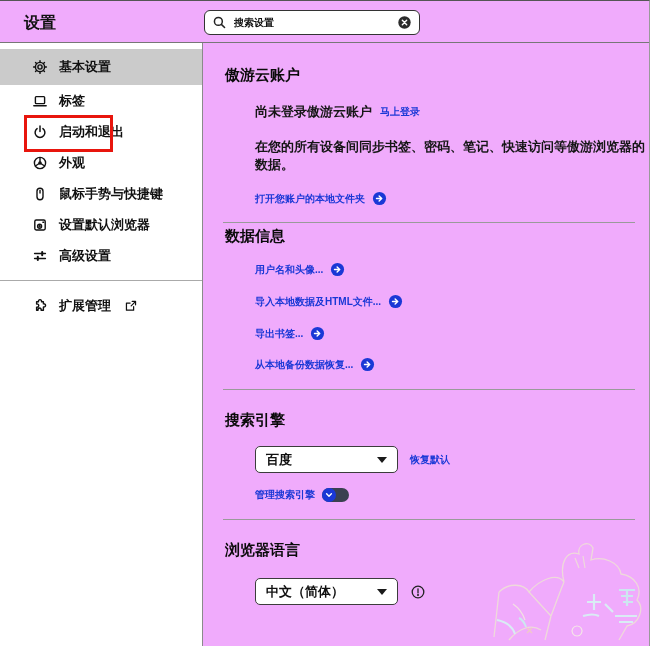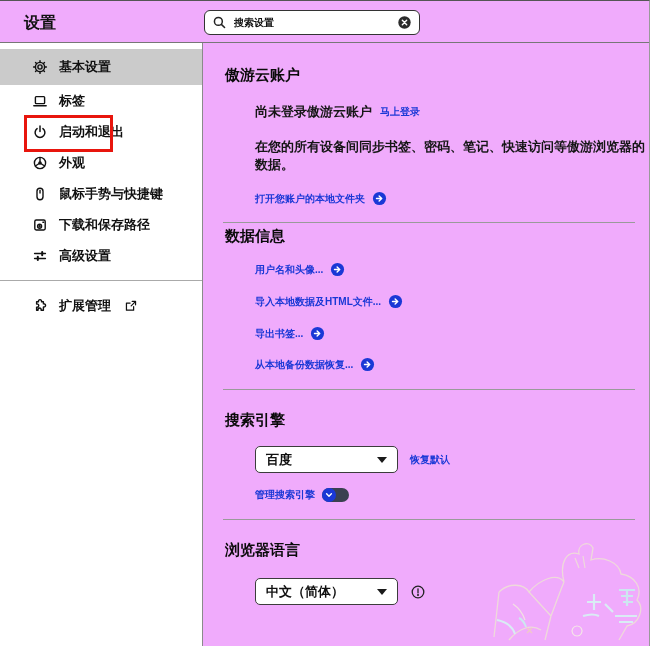--- a/index.html
+++ b/index.html
@@ -138,21 +138,21 @@
         </div>
         <div class="sb-item">
           <span class="ic">
             <svg width="16" height="16" viewBox="0 0 16 16" fill="none" stroke="#111" stroke-width="1.4" stroke-linecap="round">
               <rect x="2.8" y="3" width="10.4" height="10" rx="1.4"></rect>
                 <circle cx="7.6" cy="9.3" r="2"></circle>
                 <circle cx="7.6" cy="9.3" r="0.5" fill="#111"></circle>
                 <path d="M10.9 5.2h.8"></path>
             </svg>
           </span>
-          <span>下载和保存路径</span>
+          <span>设置默认浏览器</span>
         </div>
         <div class="sb-item">
           <span class="ic">
             <svg width="16" height="16" viewBox="0 0 16 16" fill="none" stroke="#111" stroke-width="1.5" stroke-linecap="round">
               <path d="M2.6 5.6h10.8M2.6 10.4h10.8"></path>
                 <path d="M10.2 3.9v3.4" stroke-width="2"></path>
                 <path d="M5.8 8.7v3.4" stroke-width="2"></path>
             </svg>
           </span>
           <span>高级设置</span>

